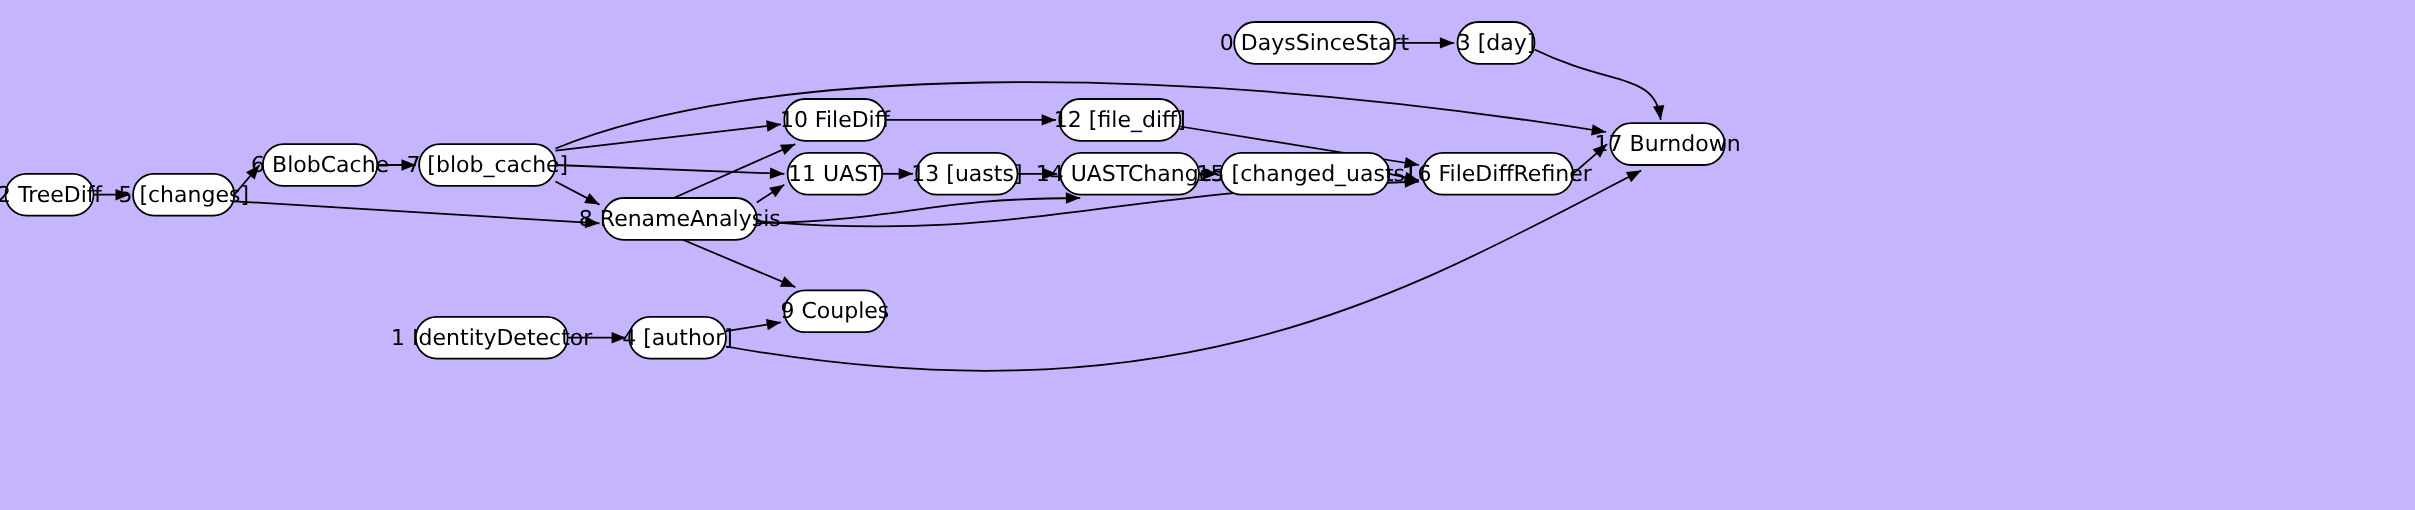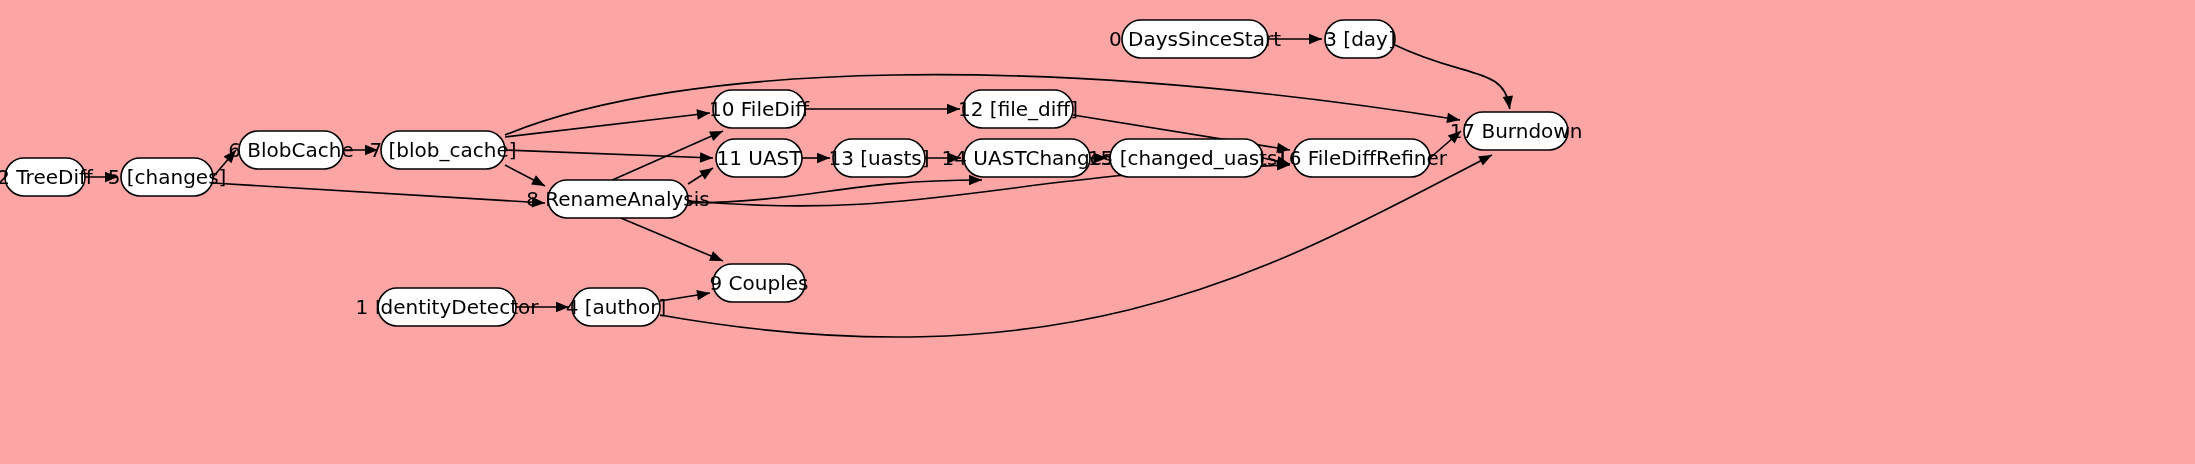--- a/index.html
+++ b/index.html
@@ -4,21 +4,21 @@
 <style>
   html, body {
     margin: 0;
     padding: 0;
     background: #ffffff;
   }
   #canvas-wrap {
     position: relative;
     width: 2195px;
     height: 464px;
-    background: #fca5a5;
+    background: #c4b5fd;
     overflow: hidden;
   }
   svg#graph {
     display: block;
     width: 2195px;
     height: 464px;
   }
   .node-shape {
     fill: #ffffff;
     stroke: #000000;

